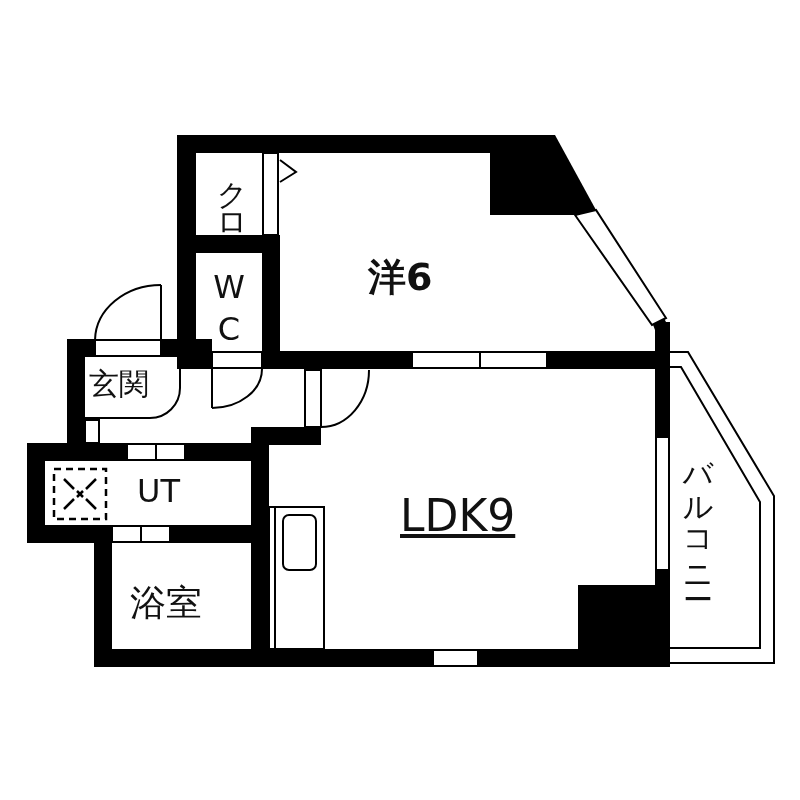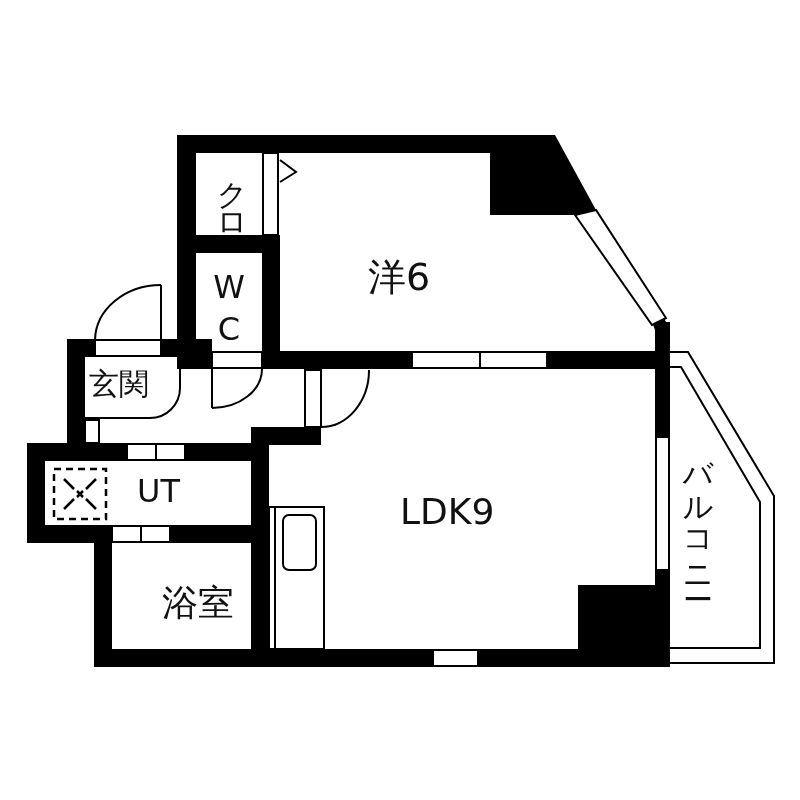--- a/index.html
+++ b/index.html
@@ -116,27 +116,27 @@
     <rect x="269" y="507" width="55" height="142"></rect>
     <line x1="275" y1="507" x2="275" y2="649"></line>
     <rect x="283" y="515" width="33" height="55" rx="6"></rect>
   </g>
 </svg>
 
 <div class="lbl" style="left:212px;top:160px;width:40px;font-size:30px;text-align:center;line-height:34px;">
   <span class="vert" style="display:inline-block;">クロ</span>
 </div>
 
-<div class="lbl" style="left:368px;top:258px;font-size:38px;">洋6</div>
+<div class="lbl" style="left:368px;top:258px;font-size:38px;font-weight:bold;">洋6</div>
 
 <div class="lbl" style="left:205px;top:268px;width:48px;font-size:32px;text-align:center;">
   <span class="vert" style="display:inline-block;text-orientation:upright;letter-spacing:4px;">WC</span>
 </div>
 
 <div class="lbl" style="left:89px;top:369px;font-size:30px;">玄関</div>
 
 <div class="lbl" style="left:137px;top:475px;font-size:32px;">UT</div>
 
-<div class="lbl" style="left:130px;top:585px;font-size:36px;margin-left:32px;">浴室</div>
+<div class="lbl" style="left:130px;top:585px;font-size:36px;">浴室</div>
 
-<div class="lbl" style="left:400px;top:494px;font-size:36px;">LDK9</div>
+<div class="lbl" style="left:400px;top:494px;font-size:44px;text-decoration:underline;">LDK9</div>
 
 <div class="lbl vert" style="left:683px;top:440px;font-size:30px;letter-spacing:2px;">バルコニー</div>
 
 </body></html>

